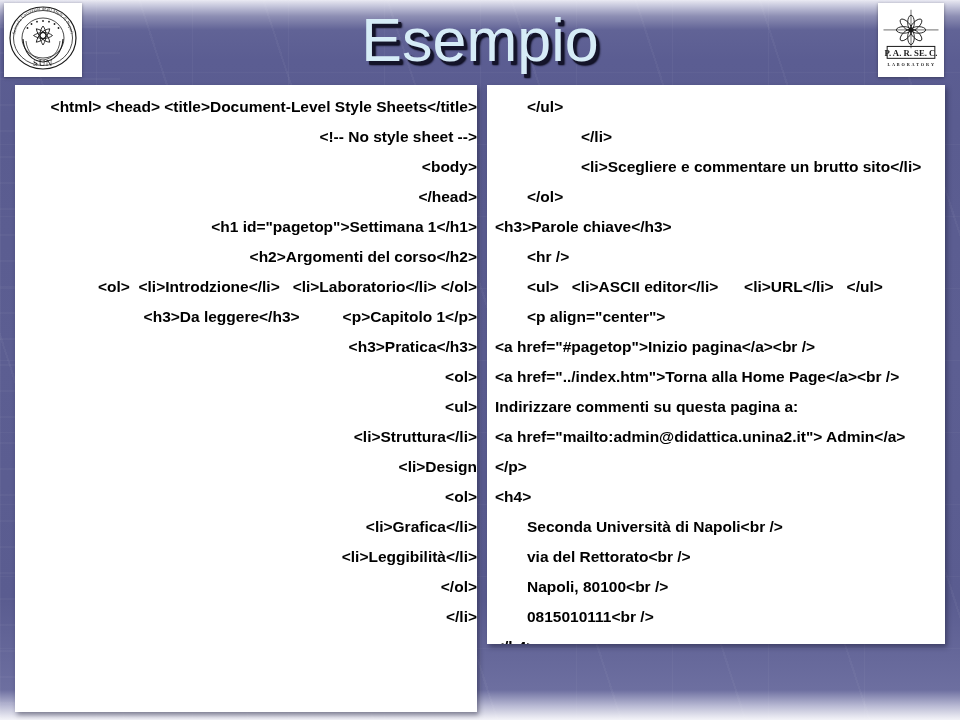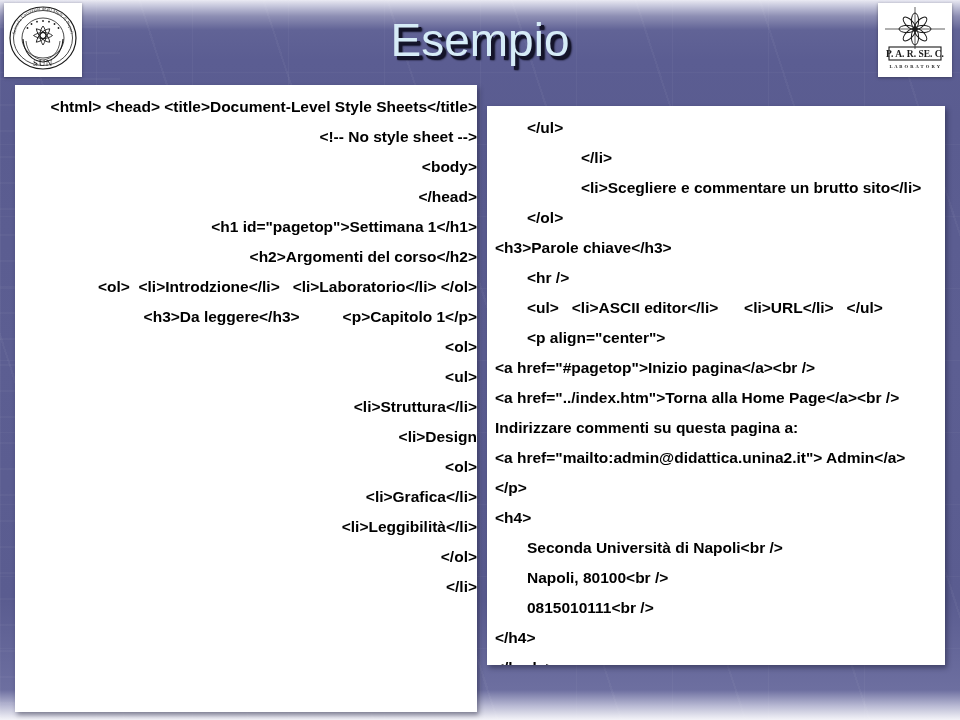--- a/index.html
+++ b/index.html
@@ -41,45 +41,45 @@
 
   
   #header { position:absolute; left:0; top:0; width:960px; height:86px; }
 
   .logo-box {
     position:absolute; background:#ffffff;
     display:flex; align-items:center; justify-content:center;
     box-shadow:0 1px 3px rgba(0,0,0,.35);
   }
   #logo-left  { left:4px;  top:3px; width:78px;  height:74px; }
-  #logo-right { left:878px; top:3px; width:74px; height:74px; }
+  #logo-right { left:878px; top:3px; width:66px; height:74px; }
 
   .seal-text { font-family:"Liberation Serif", serif; }
 
   #slide-title {
     position:absolute; left:0; top:6px; width:960px;
     text-align:center;
-    font-size:46px; font-weight:400; letter-spacing:0px;
+    font-size:61px; font-weight:400; letter-spacing:0px;
     color:#d6ecf7;
     font-family:"Liberation Sans", sans-serif;
     text-shadow:
       3px 3px 0 #14142a, 3px 4px 1px #14142a,
       4px 4px 2px rgba(10,10,25,.9);
     line-height:68px;
   }
 
   
   .code-panel {
     position:absolute;
     background:#ffffff;
     box-shadow:2px 3px 5px rgba(20,20,45,.45);
     overflow:hidden;
   }
   #panel-left  { left:15px;  top:85px; width:462px; height:627px; }
-  #panel-right { left:487px; top:85px; width:458px; height:559px;margin-top:21px; }
+  #panel-right { left:487px; top:85px; width:458px; height:559px; }
 
   .code-line {
     font-family:"Liberation Sans", sans-serif;
     font-weight:bold;
     font-size:15.5px;
     color:#000000;
     height:30px;
     line-height:30px;
     white-space:pre;
     overflow:hidden;
@@ -166,20 +166,21 @@
 <div class="code-panel" id="panel-left">
   <div class="code-lines" id="left-lines">
       <div class="code-line i0">&lt;html&gt; &lt;head&gt; &lt;title&gt;Document-Level Style Sheets&lt;/title&gt;</div>
       <div class="code-line i0">&lt;!-- No style sheet --&gt;</div>
       <div class="code-line i0">&lt;body&gt;</div>
       <div class="code-line i0">&lt;/head&gt;</div>
       <div class="code-line i0">&lt;h1 id="pagetop"&gt;Settimana 1&lt;/h1&gt;</div>
       <div class="code-line i0">&lt;h2&gt;Argomenti del corso&lt;/h2&gt;</div>
       <div class="code-line i1">&lt;ol&gt;  &lt;li&gt;Introdzione&lt;/li&gt;   &lt;li&gt;Laboratorio&lt;/li&gt; &lt;/ol&gt;</div>
       <div class="code-line i0">&lt;h3&gt;Da leggere&lt;/h3&gt;          &lt;p&gt;Capitolo 1&lt;/p&gt;</div>
+      <div class="code-line i0">&lt;h3&gt;Pratica&lt;/h3&gt;</div>
       <div class="code-line i1">&lt;ol&gt;</div>
       <div class="code-line i3">&lt;ul&gt;</div>
       <div class="code-line i4">&lt;li&gt;Struttura&lt;/li&gt;</div>
       <div class="code-line i4">&lt;li&gt;Design</div>
       <div class="code-line i5">&lt;ol&gt;</div>
       <div class="code-line i7">&lt;li&gt;Grafica&lt;/li&gt;</div>
       <div class="code-line i7">&lt;li&gt;Leggibilità&lt;/li&gt;</div>
       <div class="code-line i5">&lt;/ol&gt;</div>
       <div class="code-line i4">&lt;/li&gt;</div>
     </div>
@@ -195,19 +196,20 @@
       <div class="code-line i1">&lt;hr /&gt;</div>
       <div class="code-line i1">&lt;ul&gt;   &lt;li&gt;ASCII editor&lt;/li&gt;      &lt;li&gt;URL&lt;/li&gt;   &lt;/ul&gt;</div>
       <div class="code-line i1">&lt;p align="center"&gt;</div>
       <div class="code-line i0">&lt;a href="#pagetop"&gt;Inizio pagina&lt;/a&gt;&lt;br /&gt;</div>
       <div class="code-line i0">&lt;a href="../index.htm"&gt;Torna alla Home Page&lt;/a&gt;&lt;br /&gt;</div>
       <div class="code-line i0">Indirizzare commenti su questa pagina a:</div>
       <div class="code-line i0">&lt;a href="mailto:admin@didattica.unina2.it"&gt; Admin&lt;/a&gt;</div>
       <div class="code-line i0">&lt;/p&gt;</div>
       <div class="code-line i0">&lt;h4&gt;</div>
       <div class="code-line i1">Seconda Università di Napoli&lt;br /&gt;</div>
+      <div class="code-line i1">via del Rettorato&lt;br /&gt;</div>
       <div class="code-line i1">Napoli, 80100&lt;br /&gt;</div>
       <div class="code-line i1">0815010111&lt;br /&gt;</div>
       <div class="code-line i0">&lt;/h4&gt;</div>
       <div class="code-line i0">&lt;/body&gt;</div>
       <div class="code-line i0">&lt;/html&gt;</div>
     </div>
 </div>
 
 </body></html>

